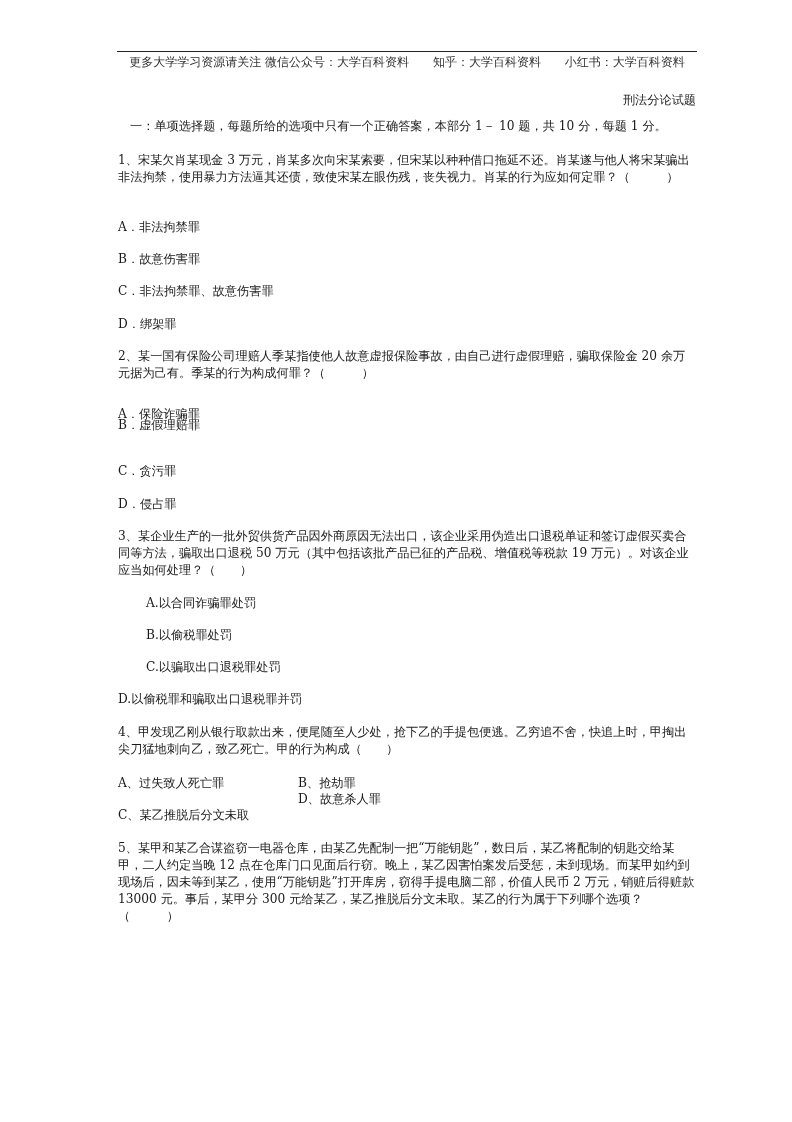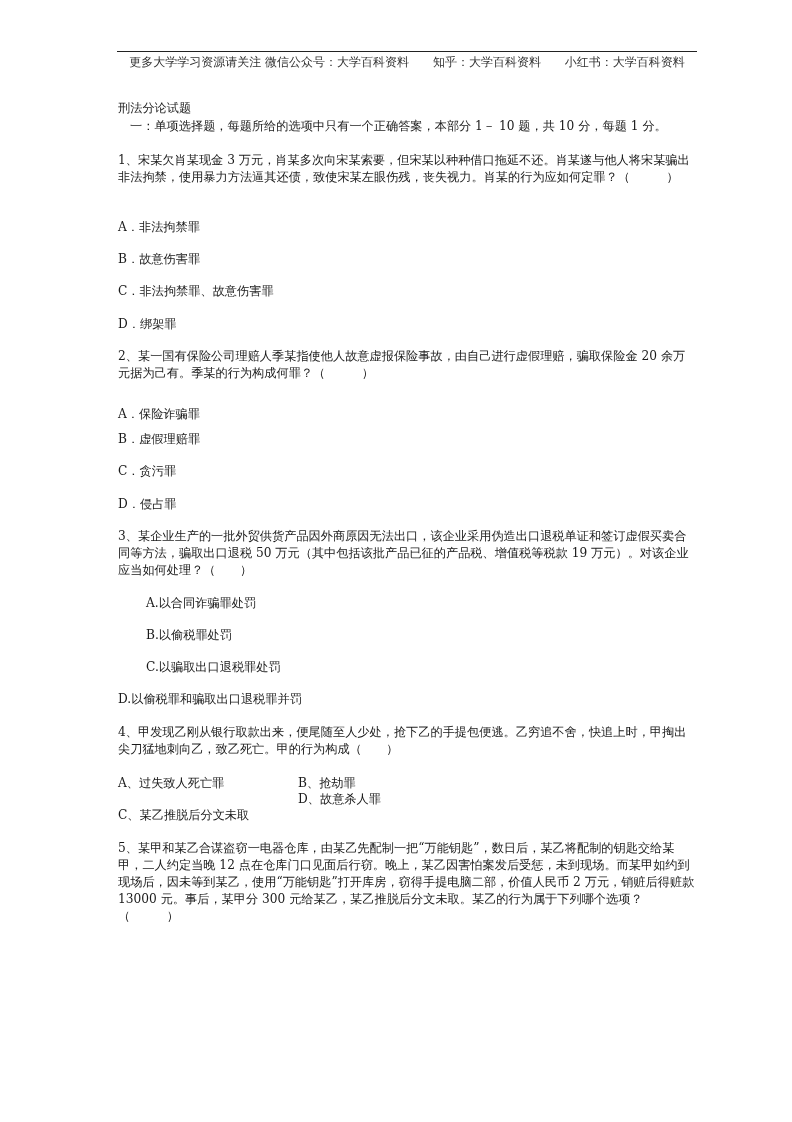--- a/index.html
+++ b/index.html
@@ -53,32 +53,32 @@
 <body>
 
 <div class="page-header">
   <span>更多大学学习资源请关注 微信公众号：大学百科资料</span>
   <span>知乎：大学百科资料</span>
   <span>小红书：大学百科资料</span>
 </div>
 <div class="header-rule"></div>
 
 <div class="content">
-  <div class="block" style="top:16px;">刑法分论试题</div>
+  <div class="block" style="top:8px;text-align:right;">刑法分论试题</div>
   <div class="block" style="top:34px;margin-left:12px;">一：单项选择题，每题所给的选项中只有一个正确答案，本部分 1－ 10 题，共 10 分，每题 1 分。</div>
 
   <div class="block" style="top:68px;">1、宋某欠肖某现金 3 万元，肖某多次向宋某索要，但宋某以种种借口拖延不还。肖某遂与他人将宋某骗出非法拘禁，使用暴力方法逼其还债，致使宋某左眼伤残，丧失视力。肖某的行为应如何定罪？（　　　）</div>
   <div class="opt" style="top:135px;">A．非法拘禁罪</div>
   <div class="opt" style="top:167px;">B．故意伤害罪</div>
   <div class="opt" style="top:199px;">C．非法拘禁罪、故意伤害罪</div>
   <div class="opt" style="top:232px;">D．绑架罪</div>
 
   <div class="block" style="top:264px;">2、某一国有保险公司理赔人季某指使他人故意虚报保险事故，由自己进行虚假理赔，骗取保险金 20 余万元据为己有。季某的行为构成何罪？（　　　）</div>
   <div class="opt" style="top:322px;text-align:center;">A．保险诈骗罪</div>
-  <div class="opt" style="top:347px;">B．虚假理赔罪</div>
+  <div class="opt" style="top:333px;">B．虚假理赔罪</div>
   <div class="opt" style="top:379px;">C．贪污罪</div>
   <div class="opt" style="top:412px;">D．侵占罪</div>
 
   <div class="block" style="top:444px;">3、某企业生产的一批外贸供货产品因外商原因无法出口，该企业采用伪造出口退税单证和签订虚假买卖合同等方法，骗取出口退税 50 万元（其中包括该批产品已征的产品税、增值税等税款 19 万元）。对该企业应当如何处理？（　　）</div>
   <div class="opt indent" style="top:511px;">A.以合同诈骗罪处罚</div>
   <div class="opt indent" style="top:543px;">B.以偷税罪处罚</div>
   <div class="opt indent" style="top:575px;">C.以骗取出口退税罪处罚</div>
   <div class="opt" style="top:607px;">D.以偷税罪和骗取出口退税罪并罚</div>
 
   <div class="block" style="top:640px;">4、甲发现乙刚从银行取款出来，便尾随至人少处，抢下乙的手提包便逃。乙穷追不舍，快追上时，甲掏出尖刀猛地刺向乙，致乙死亡。甲的行为构成（　　）</div>

